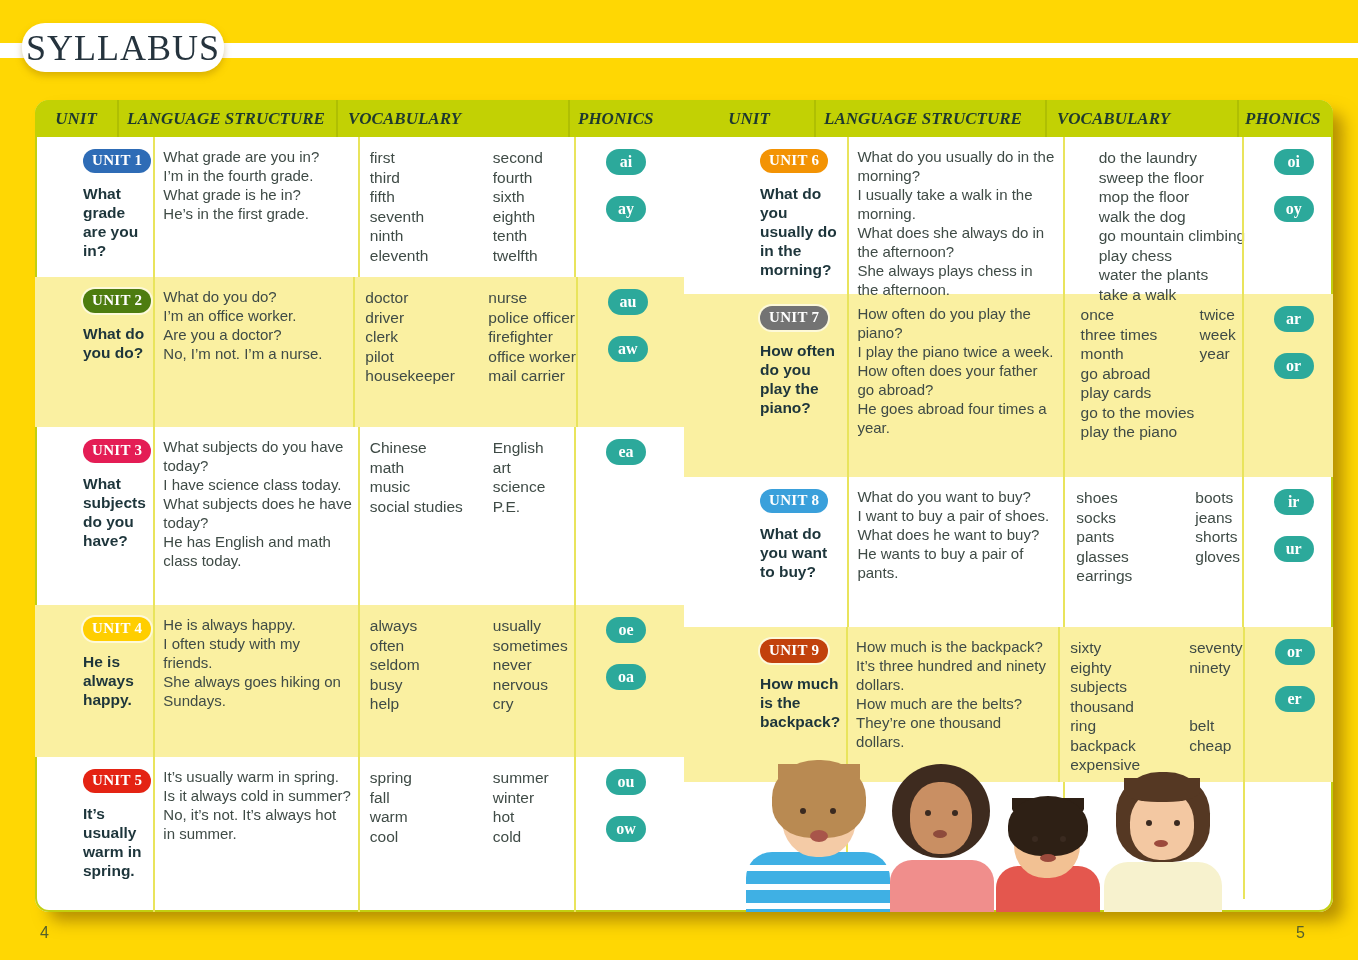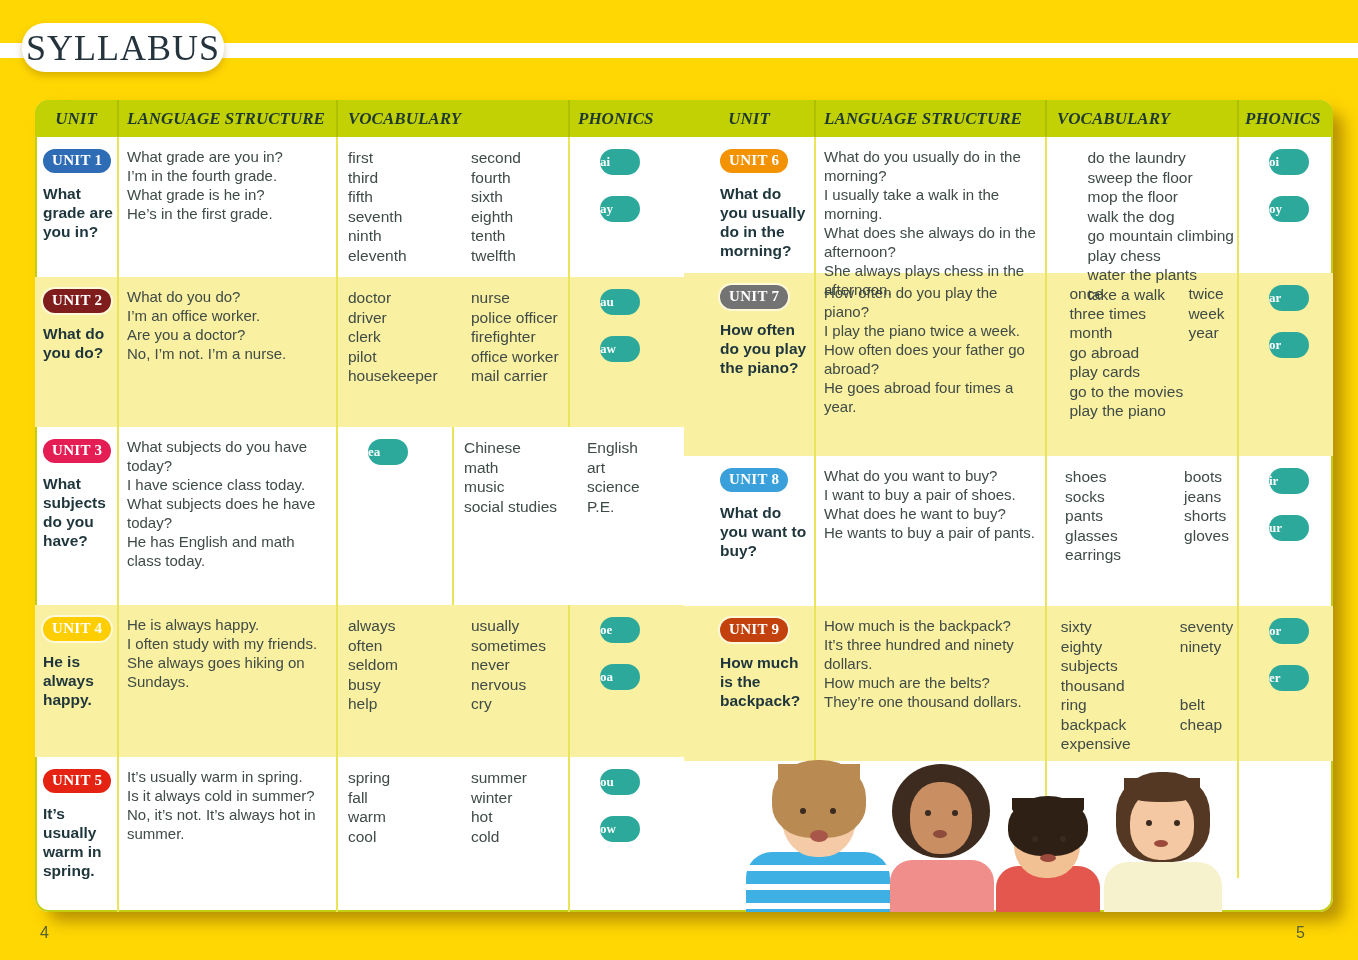--- a/index.html
+++ b/index.html
@@ -34,21 +34,21 @@
   .hl-l{width:219px;padding-left:8px;}
   .hv-l{width:232px;padding-left:10px;}
   .hp-l{width:116px;padding-left:8px;}
   .hu-r{width:130px;justify-content:center;}
   .hl-r{width:231px;padding-left:8px;}
   .hv-r{width:192px;padding-left:10px;}
   .hp-r{width:96px;padding-left:6px;}
   
   .tbody{display:flex;}
   .half{width:649px;position:relative;}
-  .row{display:flex;}
+  .row{display:flex;padding-left:40px;}
   .row.alt{background:#FAF0A1;}
   .cell{box-sizing:border-box;}
   .c2,.c3,.c4{border-left:2px solid #E9E45C;}
   .half.l .c1{width:82px;}  .half.l .c2{width:219px;} .half.l .c3{width:232px;gap:17px;} .half.l .c4{width:116px;}
   .half.r .c1{width:130px;} .half.r .c2{width:231px;} .half.r .c3{width:192px;justify-content:center;} .half.r .c4{width:96px;}
   .unit-cell{padding:12px 2px 0 8px;}
   .half.r .unit-cell{padding-left:36px;padding-right:4px;}
   .badge{
     display:inline-block;padding:3px 9px 4px;border-radius:14px;color:#fff;
     font-family:"Liberation Serif",serif;font-weight:700;font-size:15px;letter-spacing:.3px;
@@ -58,21 +58,21 @@
   .ls-cell{padding:10px 6px 0 8px;font-size:15px;line-height:19px;color:#3F4B46;}
   .ls-line{min-height:19px;}
   .vocab-cell{display:flex;padding:11px 0 0 10px;font-size:15.5px;line-height:19.5px;color:#3F4B46;}
   .vcol{white-space:nowrap;}
   .half.l .vcol.v1{width:106px;flex:none;}
   .half.r .vcol.v1{width:119px;flex:none;}
   .vline{min-height:19.5px;}
   .ph-cell{padding:12px 0 0 30px;}
   .pbadge{
     display:block;width:40px;height:26px;line-height:26px;margin-bottom:21px;border-radius:13px;
-    color:#fff;font-family:"Liberation Serif",serif;font-weight:700;font-size:13px;
+    color:#fff;text-align:center;font-family:"Liberation Serif",serif;font-weight:700;font-size:16px;
     background:#2CA99B;
   }
   
   .photos{position:absolute;left:60px;bottom:0;width:510px;height:152px;display:flex;align-items:flex-end;z-index:4;}
   .kid{position:relative;flex:none;}
   .kid .hair,.kid .face,.kid .shirt,.kid .fringe{position:absolute;}
   .kid .eye{position:absolute;width:6px;height:6px;border-radius:50%;background:#3a2a20;}
   .kid .mouth{position:absolute;border-radius:50%;}
   .k1{width:148px;height:152px;}
   .k1 .hair{left:28px;top:0;width:94px;height:78px;background:#B98A52;border-radius:48% 48% 42% 42%;}
@@ -166,21 +166,21 @@
             </div>
         </div>
         <div class="cell c4 ph-cell">
             <span class="pbadge">ai</span>
             <span class="pbadge">ay</span>
           </div>
       </div>
 
       <div class="row alt" style="height:150px">
         <div class="cell c1 unit-cell">
-          <span class="badge" style="background: #7f1d1d; font-family: Liberation Serif, serif;">UNIT 2</span>
+          <span class="badge" style="background: #4d7c0f; font-family: Liberation Serif, serif;">UNIT 2</span>
           <div class="unit-title">What do you do?</div>
         </div>
         <div class="cell c2 ls-cell">
             <div class="ls-line">What do you do?</div>
             <div class="ls-line">I’m an office worker.</div>
             <div class="ls-line">Are you a doctor?</div>
             <div class="ls-line">No, I’m not. I’m a nurse.</div>
           </div>
         <div class="cell c3 vocab-cell">
           <div class="vcol v1">
@@ -208,37 +208,37 @@
         <div class="cell c1 unit-cell">
           <span class="badge" style="background: rgb(228, 29, 85);">UNIT 3</span>
           <div class="unit-title">What subjects do you have?</div>
         </div>
         <div class="cell c2 ls-cell">
             <div class="ls-line">What subjects do you have today?</div>
             <div class="ls-line">I have science class today.</div>
             <div class="ls-line">What subjects does he have today?</div>
             <div class="ls-line">He has English and math class today.</div>
           </div>
-        <div class="cell c4 ph-cell">
-            <span class="pbadge">ea</span>
-          </div>
         <div class="cell c3 vocab-cell">
           <div class="vcol v1">
               <div class="vline">Chinese</div>
               <div class="vline">math</div>
               <div class="vline">music</div>
               <div class="vline">social studies</div>
             </div>
           <div class="vcol">
               <div class="vline">English</div>
               <div class="vline">art</div>
               <div class="vline">science</div>
               <div class="vline">P.E.</div>
             </div>
         </div>
+        <div class="cell c4 ph-cell">
+            <span class="pbadge">ea</span>
+          </div>
       </div>
 
       <div class="row alt" style="height:152px">
         <div class="cell c1 unit-cell">
           <span class="badge" style="background: rgb(255, 206, 0);">UNIT 4</span>
           <div class="unit-title">He is always happy.</div>
         </div>
         <div class="cell c2 ls-cell">
             <div class="ls-line">He is always happy.</div>
             <div class="ls-line">I often study with my friends.</div>
@@ -293,21 +293,21 @@
         <div class="cell c4 ph-cell">
             <span class="pbadge">ou</span>
             <span class="pbadge">ow</span>
           </div>
       </div>
 
     </div>
 
     <div class="half r">
 
-      <div class="row" style="height:136px">
+      <div class="row" style="height:157px">
         <div class="cell c1 unit-cell">
           <span class="badge" style="background: rgb(243, 147, 4);">UNIT 6</span>
           <div class="unit-title">What do you usually do in the morning?</div>
         </div>
         <div class="cell c2 ls-cell">
             <div class="ls-line">What do you usually do in the morning?</div>
             <div class="ls-line">I usually take a walk in the morning.</div>
             <div class="ls-line">What does she always do in the afternoon?</div>
             <div class="ls-line">She always plays chess in the afternoon.</div>
           </div>

